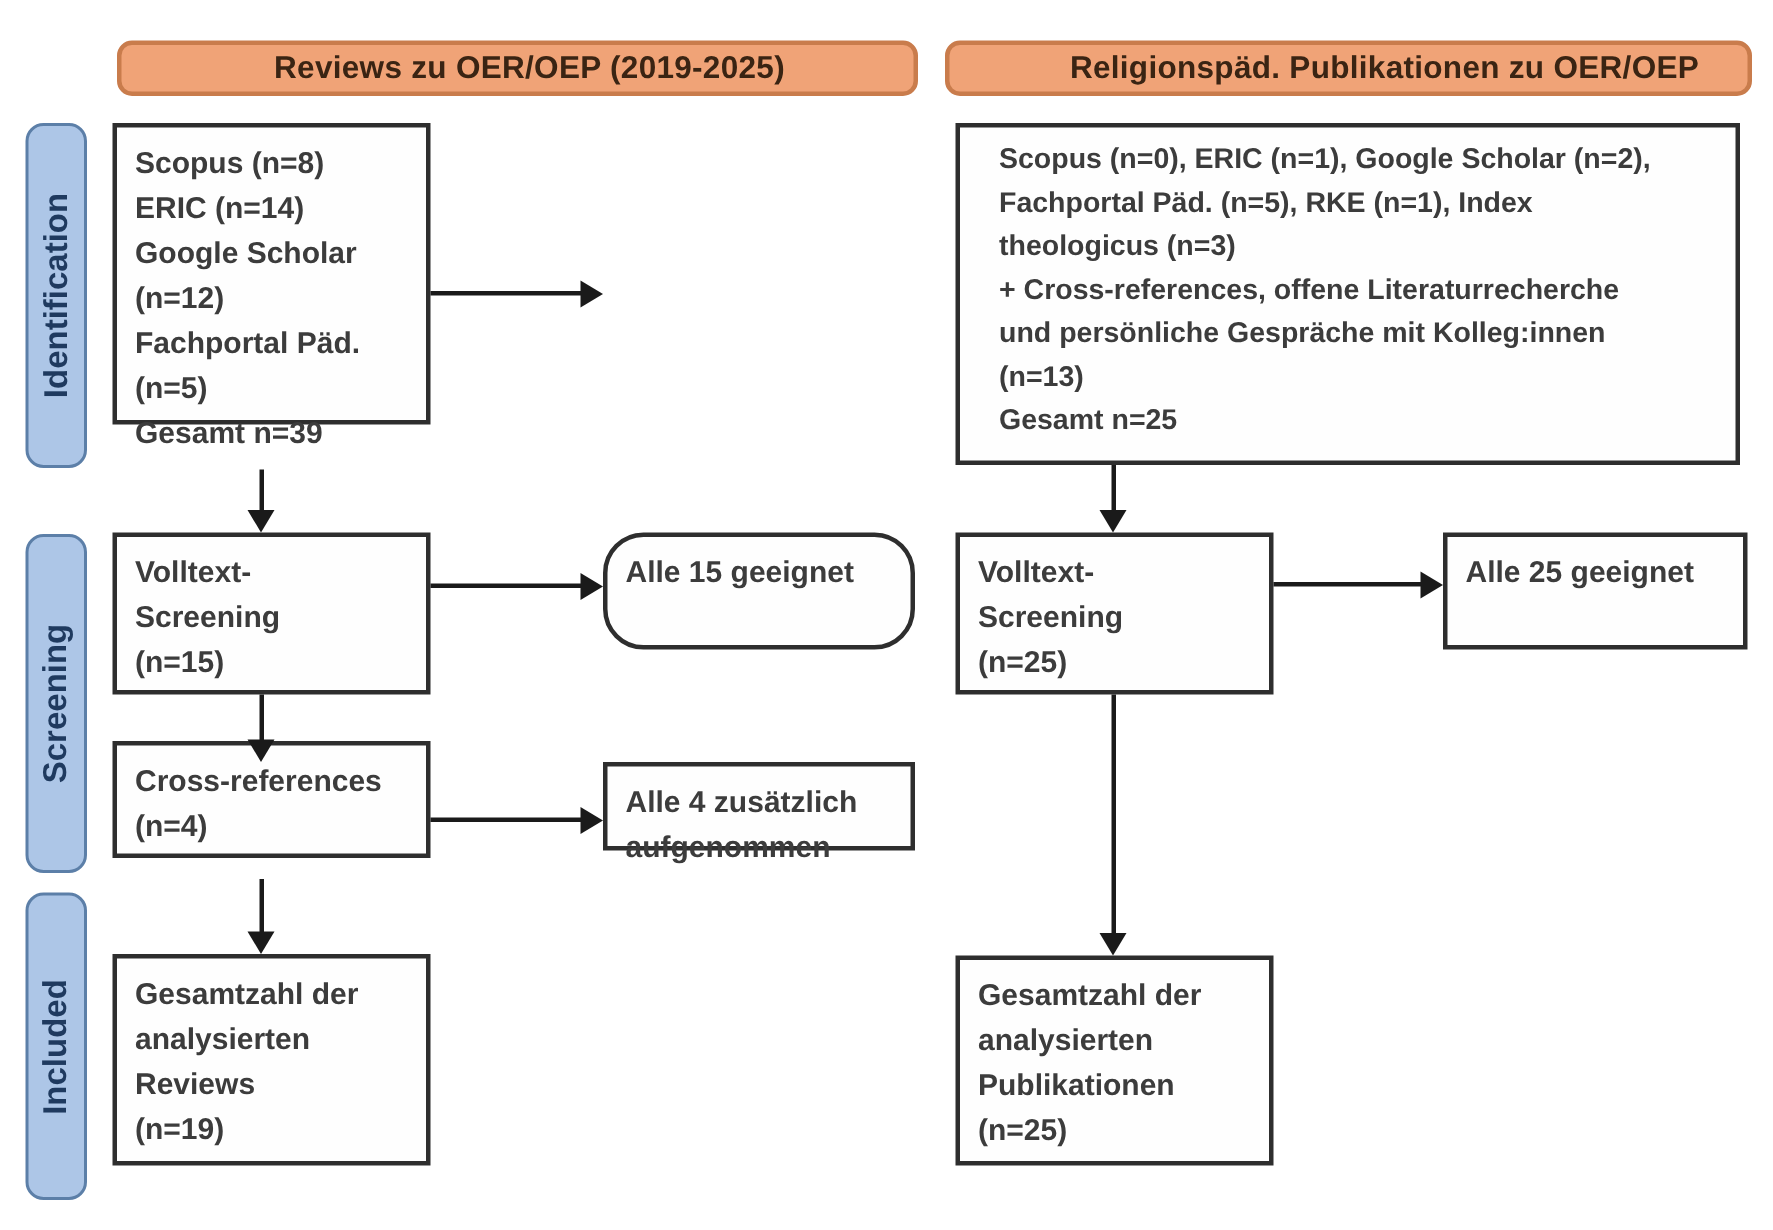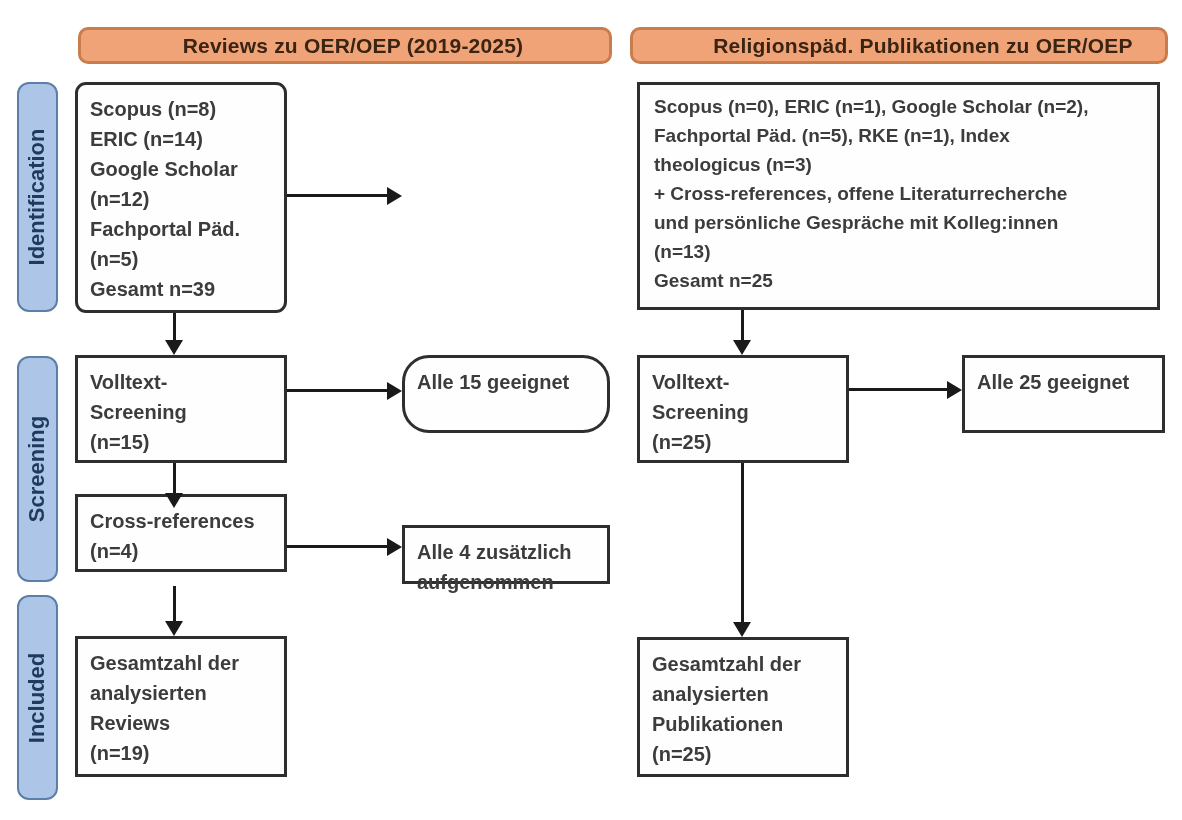--- a/index.html
+++ b/index.html
@@ -25,21 +25,21 @@
   }
   .stage span{transform:rotate(-90deg);white-space:nowrap;}
   .nbox{
     position:absolute;box-sizing:border-box;
     background:var(--box-fill,#FEFEFE);
     border:3px solid var(--box-border,#2E2E2E);
     color:var(--box-text,#3C3C3C);
     font-size:20px;font-weight:bold;line-height:30px;
     padding:9px 12px;white-space:pre-line;
   }
-  .nbox.dense{font-size:19px;line-height:29px;padding:7px 14px;}
+  .nbox.dense{font-size:19px;line-height:29px;padding:7px 26px;}
   .shaft-h{position:absolute;height:3px;background:var(--arrow,#1A1A1A);}
   .shaft-v{position:absolute;width:3px;background:var(--arrow,#1A1A1A);}
   .head-right{position:absolute;width:0;height:0;
     border-left:15px solid var(--arrow,#1A1A1A);
     border-top:9px solid transparent;border-bottom:9px solid transparent;}
   .head-down{position:absolute;width:0;height:0;
     border-top:15px solid var(--arrow,#1A1A1A);
     border-left:9px solid transparent;border-right:9px solid transparent;}
 </style>
 </head>
@@ -53,21 +53,21 @@
   <div class="stage" style="top:82px;height:230px;">
     <span>Identification</span>
   </div>
   <div class="stage" style="top:356px;height:226px;">
     <span>Screening</span>
   </div>
   <div class="stage" style="top:595px;height:205px;">
     <span>Included</span>
   </div>
 
-  <div class="nbox" style="left:75px;top:82px;width:212px;height:231px;border-radius:11px;">Scopus (n=8)
+  <div class="nbox" style="left:75px;top:82px;width:212px;height:201px;">Scopus (n=8)
 ERIC (n=14)
 Google Scholar
 (n=12)
 Fachportal Päd.
 (n=5)
 Gesamt n=39</div>
   <div class="nbox dense" style="left:637px;top:82px;width:523px;height:228px;">Scopus (n=0), ERIC (n=1), Google Scholar (n=2),
 Fachportal Päd. (n=5), RKE (n=1), Index
 theologicus (n=3)
 + Cross-references, offene Literaturrecherche
@@ -79,21 +79,21 @@
 Screening
 (n=15)</div>
   <div class="nbox" style="left:402px;top:355px;width:208px;height:78px;border-radius:27px;">Alle 15 geeignet</div>
   <div class="nbox" style="left:637px;top:355px;width:212px;height:108px;">Volltext-
 Screening
 (n=25)</div>
   <div class="nbox" style="left:962px;top:355px;width:203px;height:78px;">Alle 25 geeignet</div>
 
   <div class="nbox" style="left:75px;top:494px;width:212px;height:78px;">Cross-references
 (n=4)</div>
-  <div class="nbox" style="left:402px;top:508px;width:208px;height:59px;margin-top:17px;">Alle 4 zusätzlich
+  <div class="nbox" style="left:402px;top:508px;width:208px;height:59px;">Alle 4 zusätzlich
 aufgenommen</div>
 
   <div class="nbox" style="left:75px;top:636px;width:212px;height:141px;">Gesamtzahl der
 analysierten
 Reviews
 (n=19)</div>
   <div class="nbox" style="left:637px;top:637px;width:212px;height:140px;">Gesamtzahl der
 analysierten
 Publikationen
 (n=25)</div>

